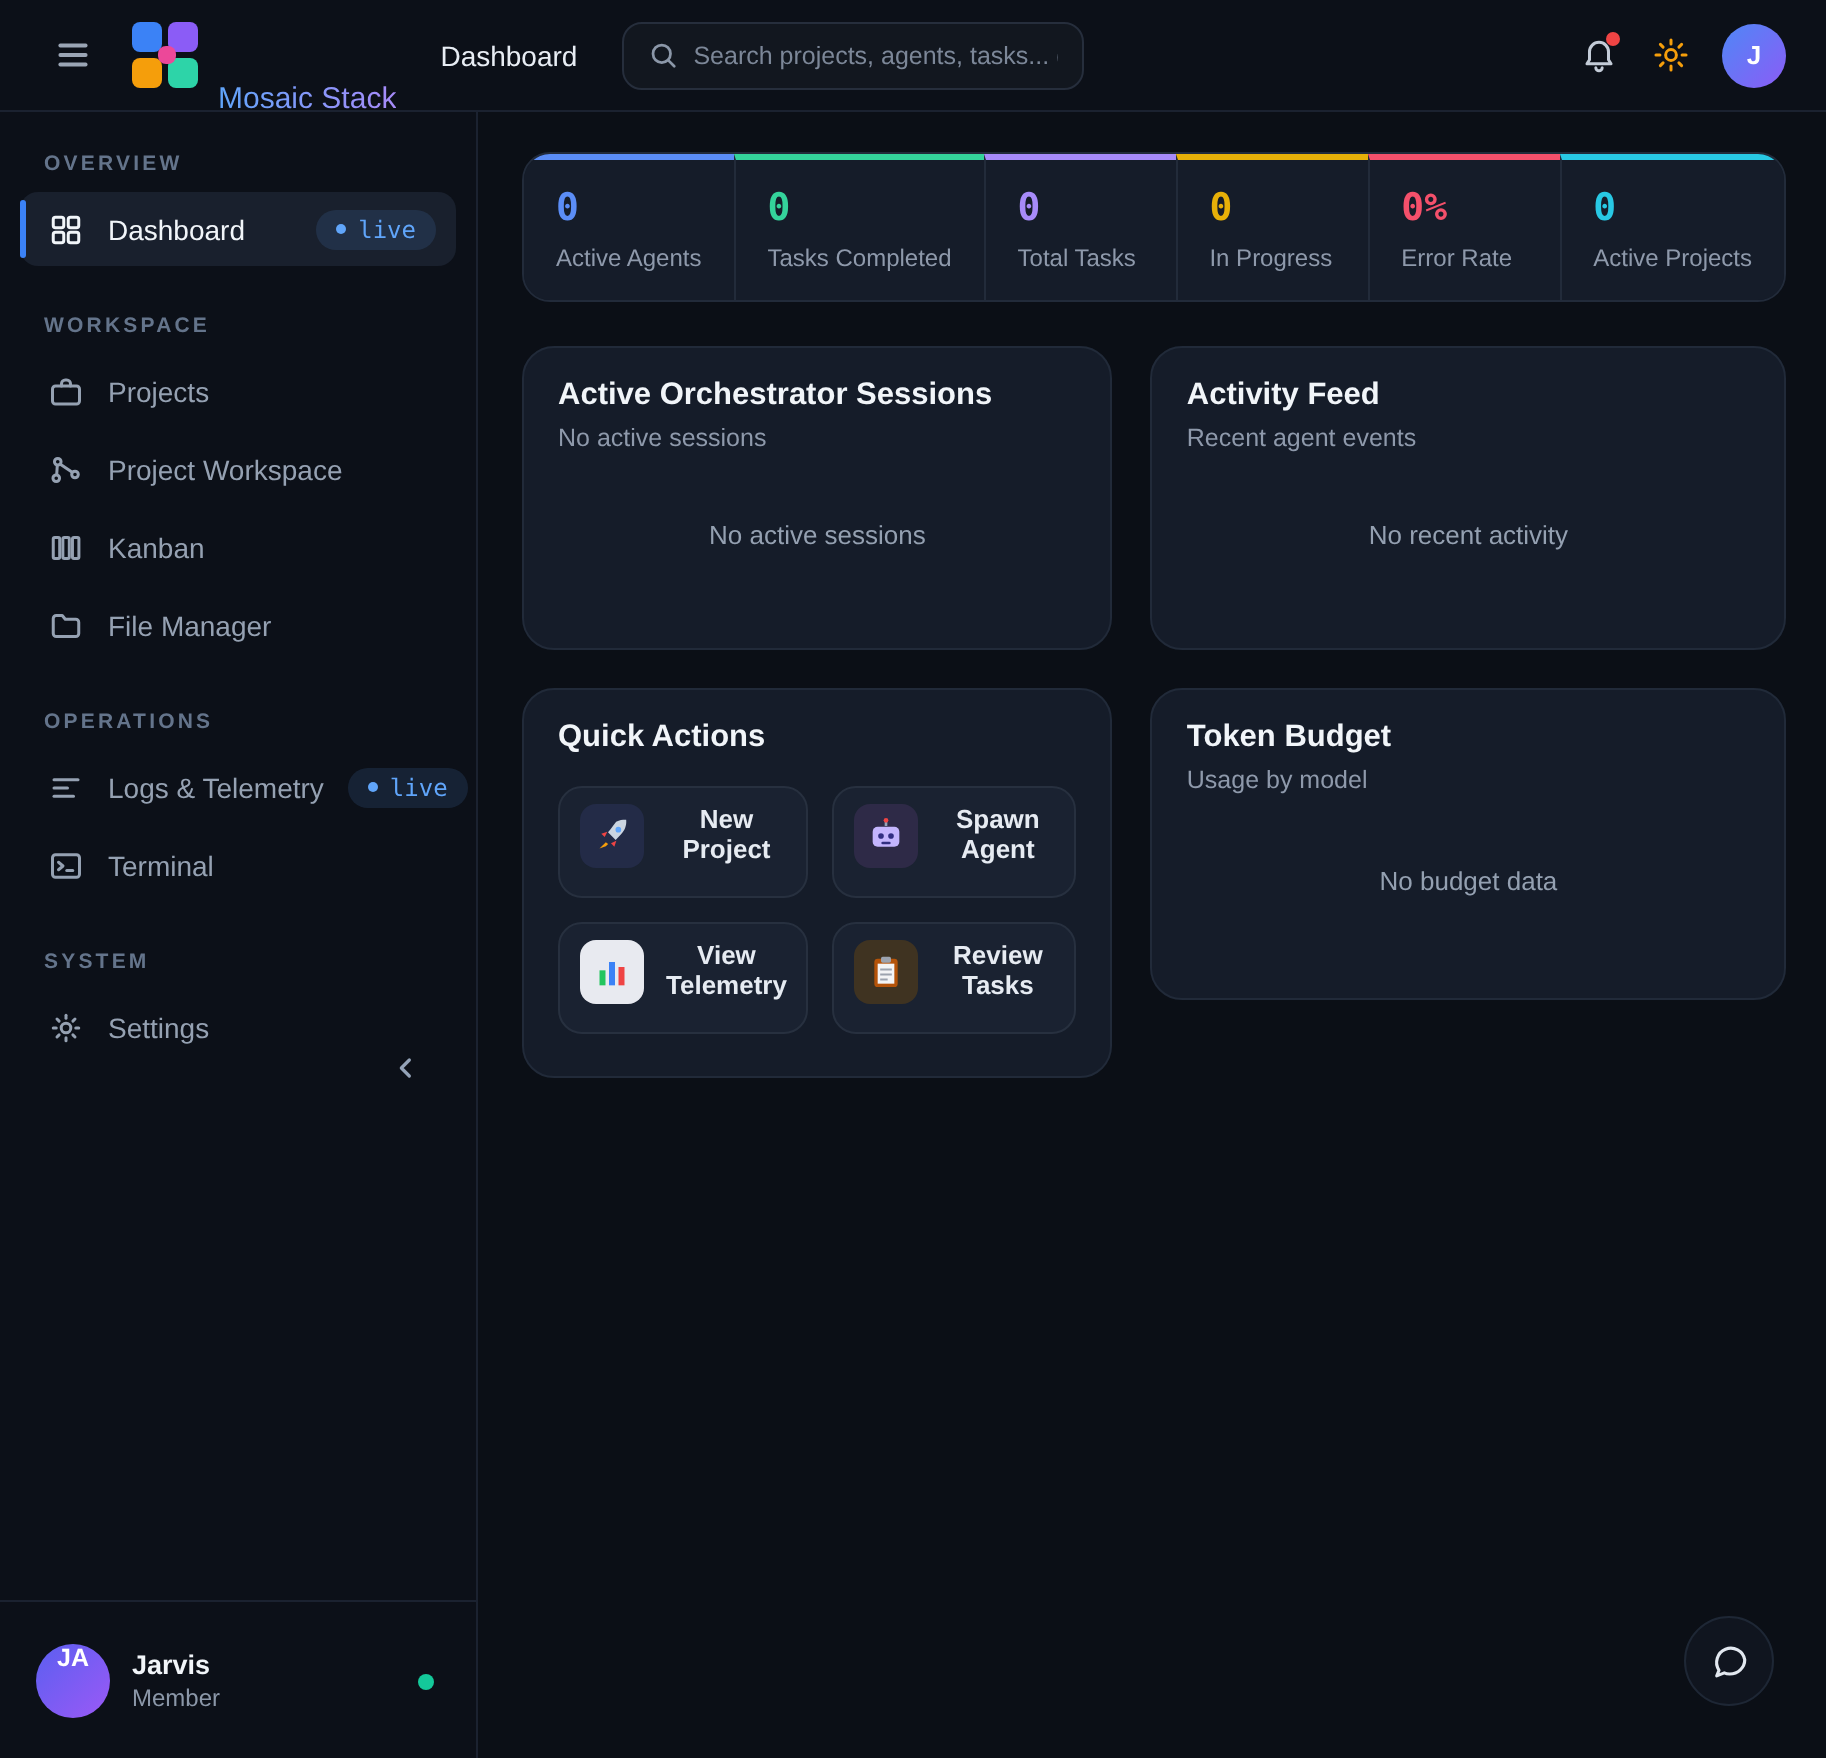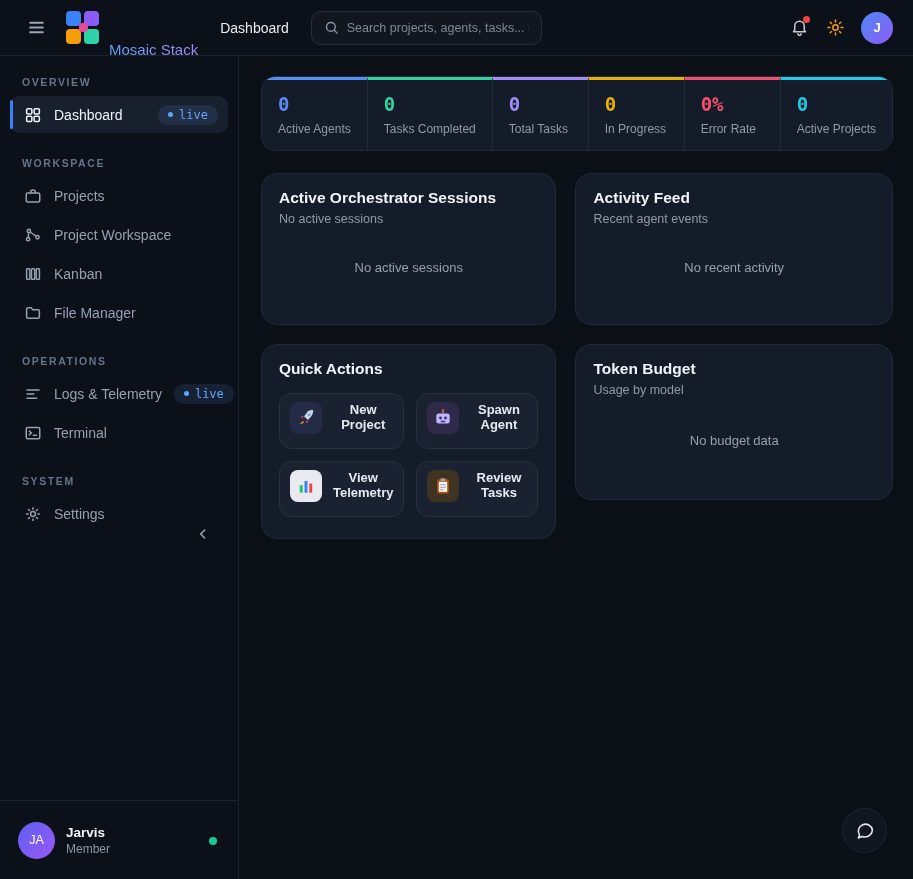--- a/index.html
+++ b/index.html
@@ -53,22 +53,22 @@
     border-radius:3px; background:#3b82f6; }
   .live-badge { display:flex; align-items:center; gap:6px; background:rgba(96,165,250,0.13);
     color:#60a5fa; font-family:"DejaVu Sans Mono",monospace; font-size:12px; padding:3px 10px;
     border-radius:11px;text-align:right; }
   .live-badge::before { content:""; width:5px; height:5px; border-radius:50%; background:#60a5fa; }
   .collapse-btn { position:absolute; right:22px; top:465px; width:26px; height:26px; background:none;
     border:none; cursor:pointer; display:flex; align-items:center; justify-content:center; }
   .sidebar-footer { flex:0 0 79px; border-top:1px solid #1b2230; display:flex; align-items:center;
     gap:11px; padding:0 18px; position:relative; cursor:pointer; }
   .avatar-lg { width:37px; height:37px; border-radius:50%;
-    background:linear-gradient(135deg,#5b5ff0,#9b59f6); display:flex; align-items:center; justify-content:center;
-    font-size:12.5px; font-weight:normal; color:#fff; }
+    background:linear-gradient(135deg,#5b5ff0,#9b59f6); display:flex; justify-content:center;
+    font-size:12.5px; font-weight:bold; color:#fff; }
   .user-name { font-size:13.5px; font-weight:bold; color:#f1f5f9; }
   .user-role { font-size:12px; color:#8b97a8; margin-top:2px; }
   .presence-dot { position:absolute; right:21px; top:36px; width:8px; height:8px; border-radius:50%;
     background:#14c99a; }
 
   
   .main { flex:1; padding:20px 20px 0 22px; overflow:hidden; background:#0b0f16; }
   .stats-row { display:grid; grid-template-columns:repeat(6,1fr); border:1px solid #222b3a;
     border-radius:14px; overflow:hidden; background:#141b27; }
   .stat { padding:13px 16px 14px 16px; border-top:3px solid transparent; background:#151c29; }

